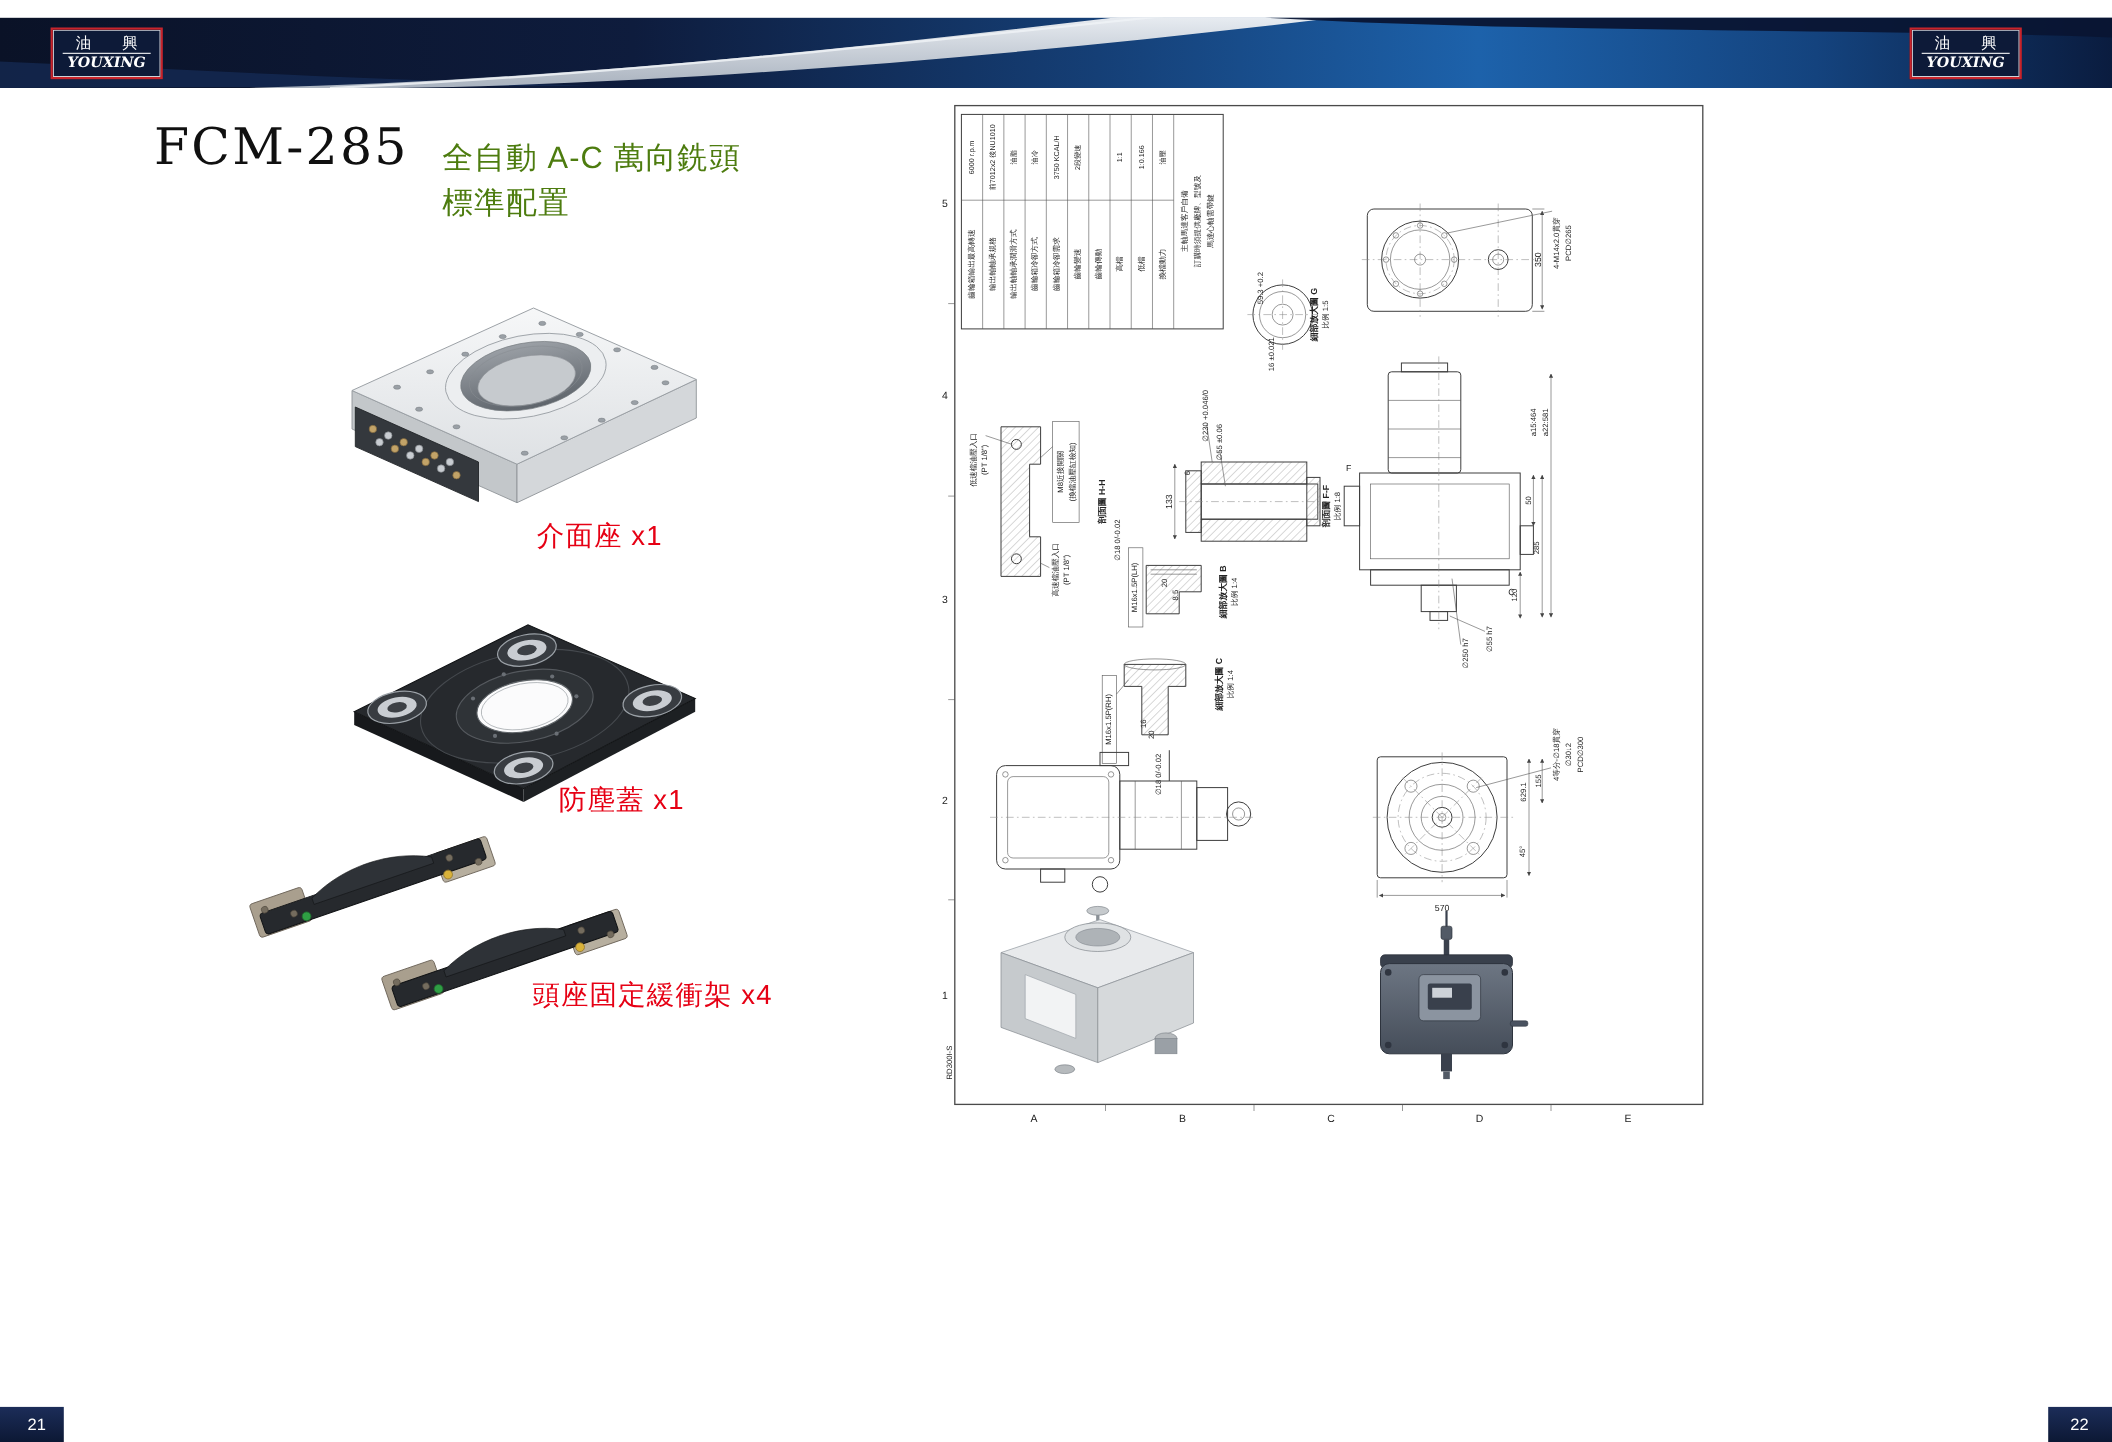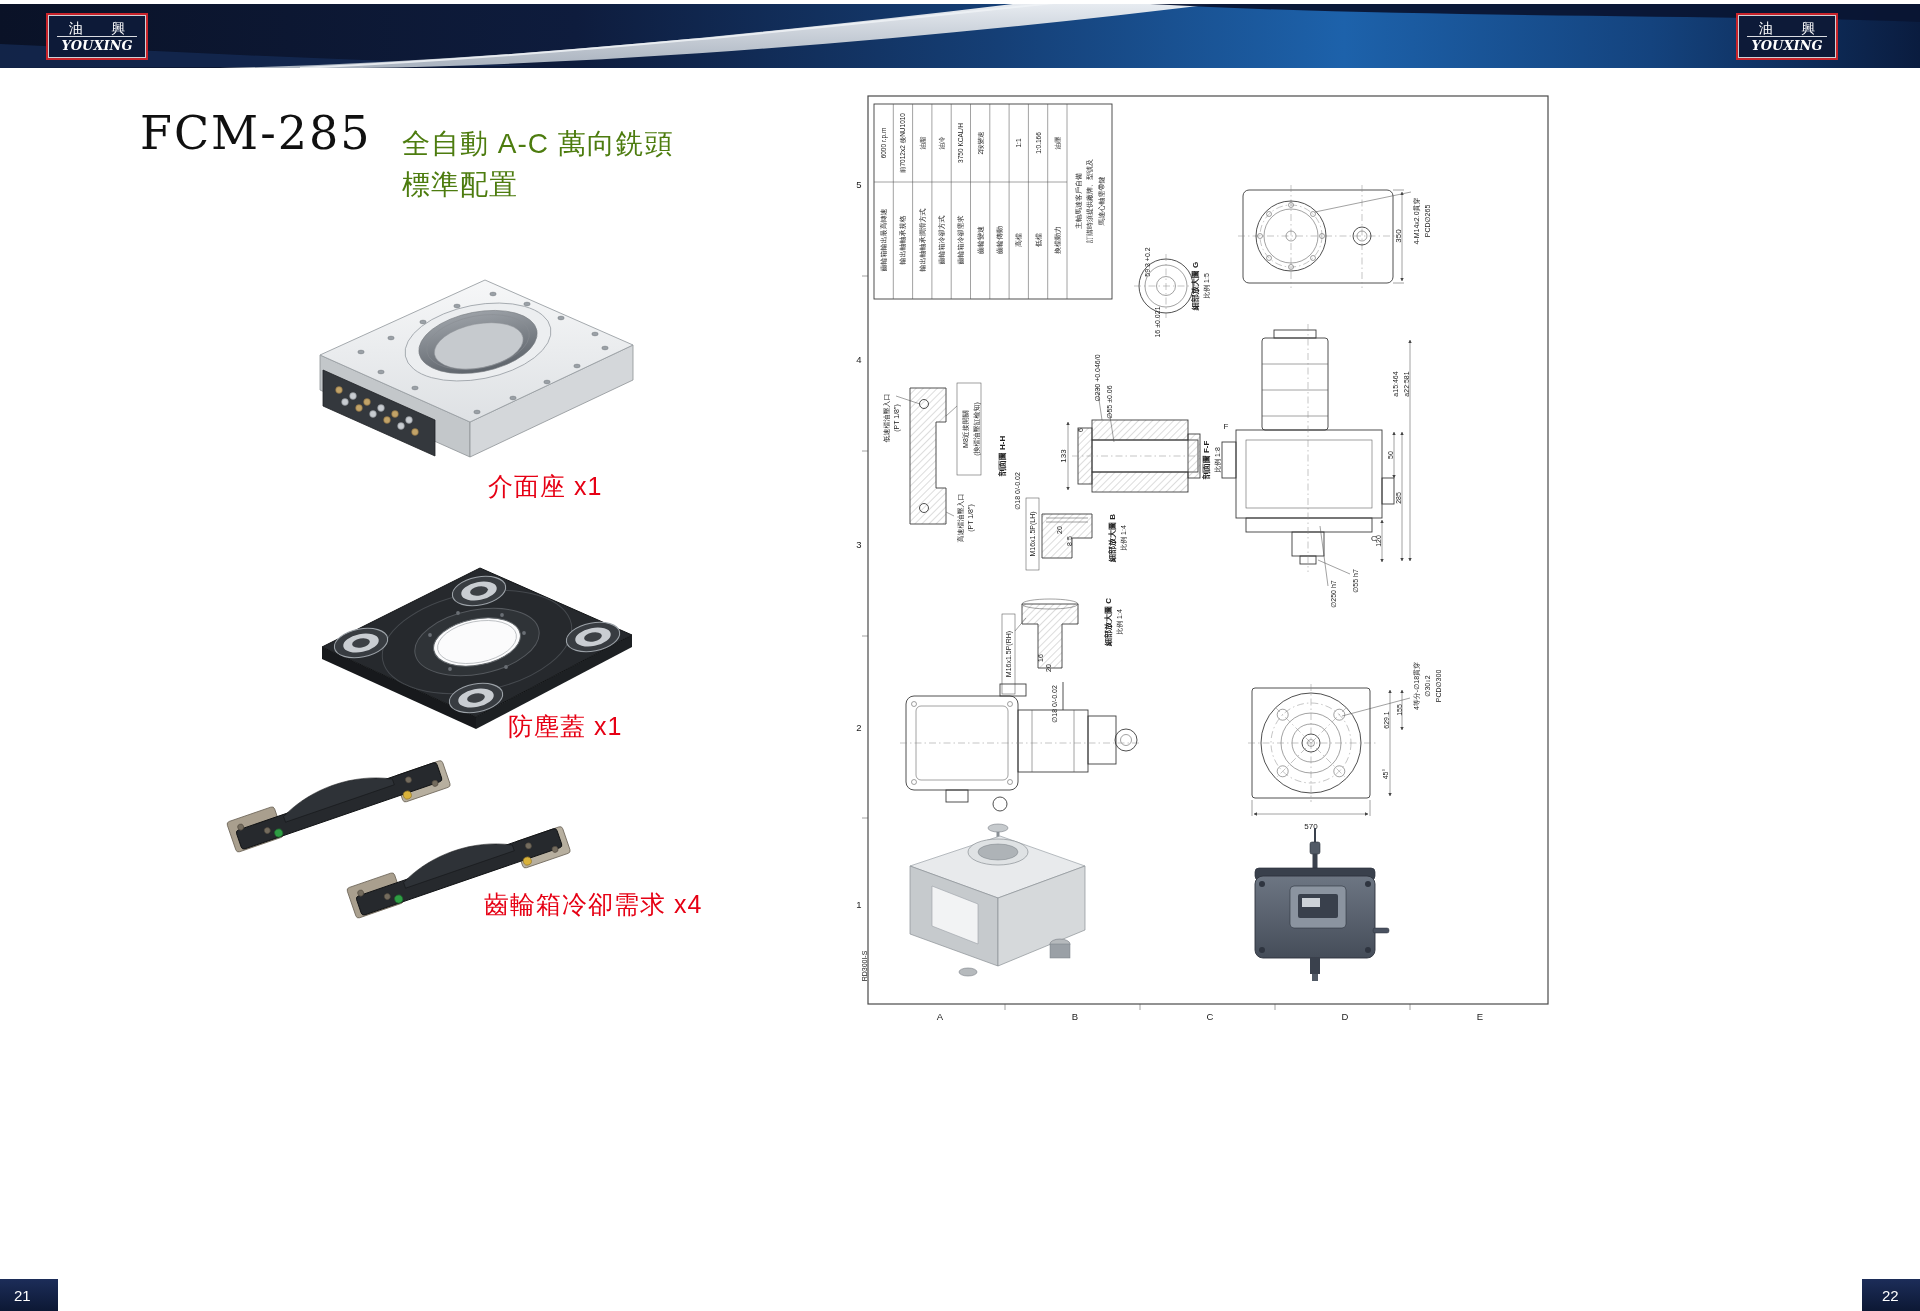--- a/index.html
+++ b/index.html
@@ -3,21 +3,21 @@
 <meta charset="utf-8">
 <style>
   * { box-sizing: border-box; }
   html,body { margin:0; padding:0; }
   body {
     width:1920px; height:1311px; position:relative; overflow:hidden;
     background:#ffffff;
     font-family:"Liberation Sans","DejaVu Sans",sans-serif;
   }
   
-  .header-band { position:absolute; left:0; top:4px; width:1920px; height:64px; }
+  .header-band { position:absolute; left:0; top:16px; width:1920px; height:64px; }
   .logo-box {
     position:absolute; top:9px; width:102px; height:47px;
     background:#0d1a38; border:2px solid #c8242b;
     box-shadow: inset 0 0 0 1px rgba(255,255,255,.8);
     display:flex; flex-direction:column; align-items:center; justify-content:center;
     color:#fff; z-index:3;
   }
   .logo-box.left  { left:46px; }
   .logo-box.right { left:1736px; }
   .logo-cn { font-family:"DejaVu Serif","Liberation Serif",serif; font-size:14px; letter-spacing:12px; text-indent:12px; line-height:1.15; }
@@ -50,21 +50,21 @@
   .dm  { font-size:7px; }
   .dm8 { font-size:8px; }
   .cap { font-size:8px; font-weight:bold; }
   .sheetcode { font-size:7px; fill:#8a8a8a; }
   
   .pageno {
     position:absolute; bottom:0; height:32px; width:58px;
     background:linear-gradient(180deg,#1c2d59,#0c1834);
     color:#fff; font-size:15px; display:flex; align-items:center; z-index:3;
   }
-  .pageno.left  { left:0; padding-left:14px; }
+  .pageno.left  { left:0; padding-left:25px; }
   .pageno.right { left:1862px; justify-content:flex-start; padding-left:20px; }
 </style>
 </head>
 <body>
 
 <div class="header-band">
   <svg width="1920" height="64" viewBox="0 0 1920 64">
     <defs>
       <linearGradient id="hdr" x1="0" y1="0" x2="1" y2="0">
         <stop offset="0" stop-color="#0a1227"></stop>
@@ -212,21 +212,21 @@
       <circle cx="30" cy="12" r="3" fill="#746c5e" stroke="#4e473c" stroke-width="0.6"></circle>
       <circle cx="180" cy="10" r="3" fill="#746c5e" stroke="#4e473c" stroke-width="0.6"></circle>
       <circle cx="204" cy="22" r="3" fill="#746c5e" stroke="#4e473c" stroke-width="0.6"></circle>
       <circle cx="40" cy="18" r="4" fill="#2f9e44" stroke="#1e6b2e" stroke-width="0.7"></circle>
       <circle cx="174" cy="24" r="4" fill="#d9b23a" stroke="#95782a" stroke-width="0.7"></circle>
     </g>
   </defs>
   <use href="#bk" transform="translate(10,84) rotate(-19)"></use>
   <use href="#bk" transform="translate(130,150) rotate(-19)"></use>
 </svg>
-<div class="product-label" style="left:484px; top:888px;">齒輪箱冷卻需求 x4</div>
+<div class="product-label" style="left:484px; top:888px;">頭座固定緩衝架 x4</div>
 
 <svg class="drawing" width="710" height="945" viewBox="0 0 710 945">
   <defs>
     <pattern id="h" width="5" height="5" patternTransform="rotate(45)" patternUnits="userSpaceOnUse">
       <line x1="0" y1="0" x2="0" y2="5" stroke="#8a8a8a" stroke-width="0.6"></line>
     </pattern>
     <marker id="ar" viewBox="0 0 10 10" refX="9" refY="5" markerWidth="7" markerHeight="7" orient="auto-start-reverse">
       <path d="M0,0 L10,5 L0,10 z" fill="#444"></path>
     </marker>
     <linearGradient id="body3d" x1="0" y1="0" x2="0" y2="1">

